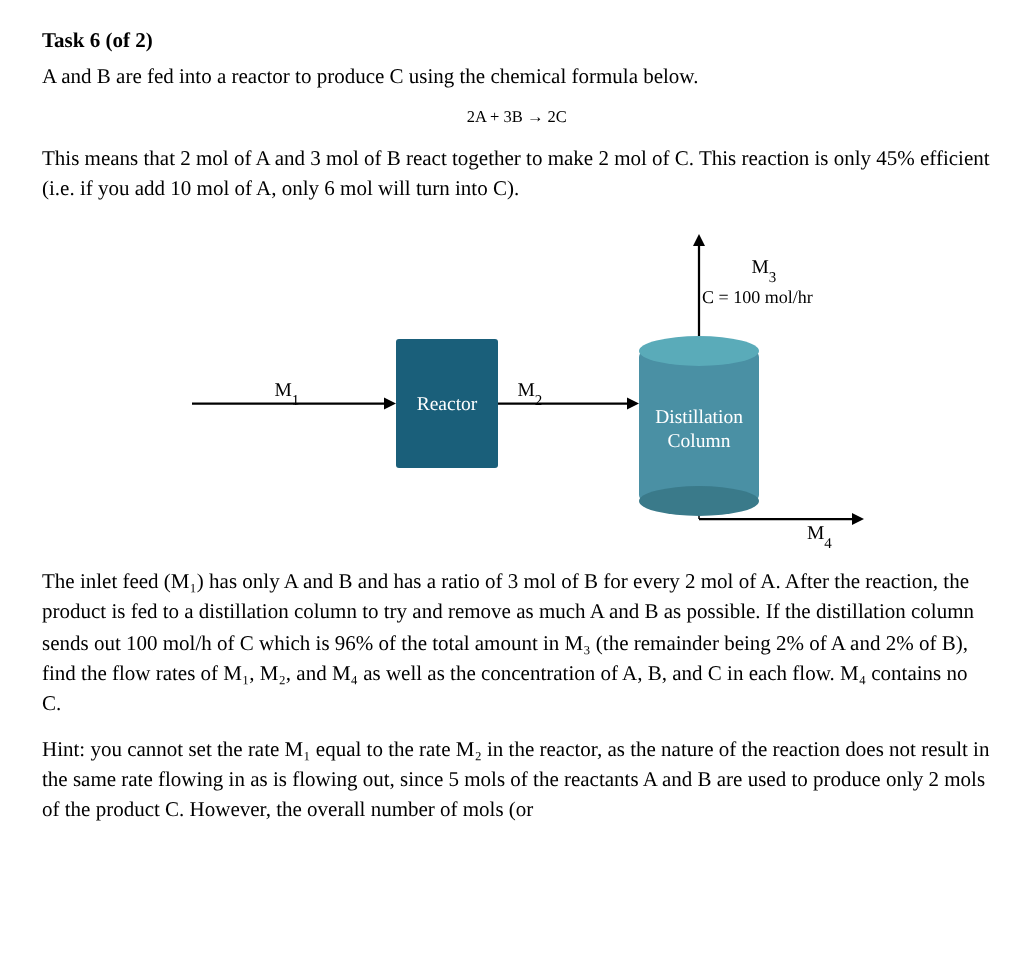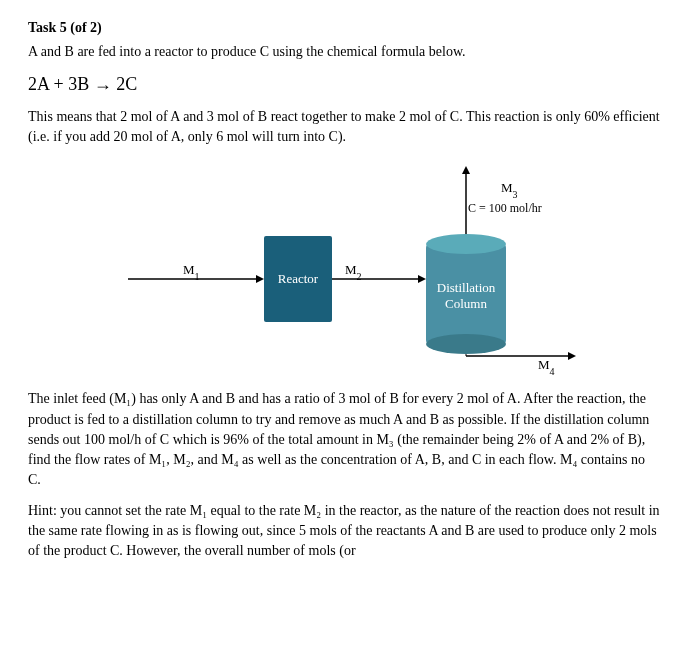--- a/index.html
+++ b/index.html
@@ -14,22 +14,23 @@
       line-height: 1.45;
     }
     .task-title {
       font-weight: bold;
       margin-bottom: 4px;
     }
     .intro-text {
       margin-bottom: 0;
     }
     .formula-line {
+      text-align: center;
       margin: 8px 0 10px 0;
-      font-size: 18px;
+      font-size: 11px;
     }
     .explanation-text {
       margin-bottom: 12px;
     }
     
     .diagram-container {
       position: relative;
       width: 100%;
       height: 220px;
       margin-bottom: 10px;
@@ -41,26 +42,26 @@
     .body-text {
       margin-bottom: 10px;
     }
     .hint-text {
       margin-bottom: 17px;
     }
   </style>
 </head>
 <body>
 
-<p class="task-title">Task 5 (of 2)</p>
+<p class="task-title">Task 6 (of 2)</p>
 <p class="intro-text">A and B are fed into a reactor to produce C using the chemical formula below.</p>
 
 <div class="formula-line">2A + 3B → 2C</div>
 
-<p class="explanation-text">This means that 2 mol of A and 3 mol of B react together to make 2 mol of C. This reaction is only 60% efficient (i.e. if you add 20 mol of A, only 6 mol will turn into C).</p>
+<p class="explanation-text">This means that 2 mol of A and 3 mol of B react together to make 2 mol of C. This reaction is only 45% efficient (i.e. if you add 10 mol of A, only 6 mol will turn into C).</p>
 
 <div class="diagram-container">
   <svg class="diagram" viewBox="0 0 633 210" xmlns="http://www.w3.org/2000/svg">
 
     <text x="155" y="110" font-family="Times New Roman" font-size="13" fill="#000">
       M<tspan baseline-shift="sub" font-size="10">1</tspan>
     </text>
 
     <line x1="100" y1="115" x2="228" y2="115" stroke="#000" stroke-width="1.5"></line>
     <polygon points="228,111 236,115 228,119" fill="#000"></polygon>

